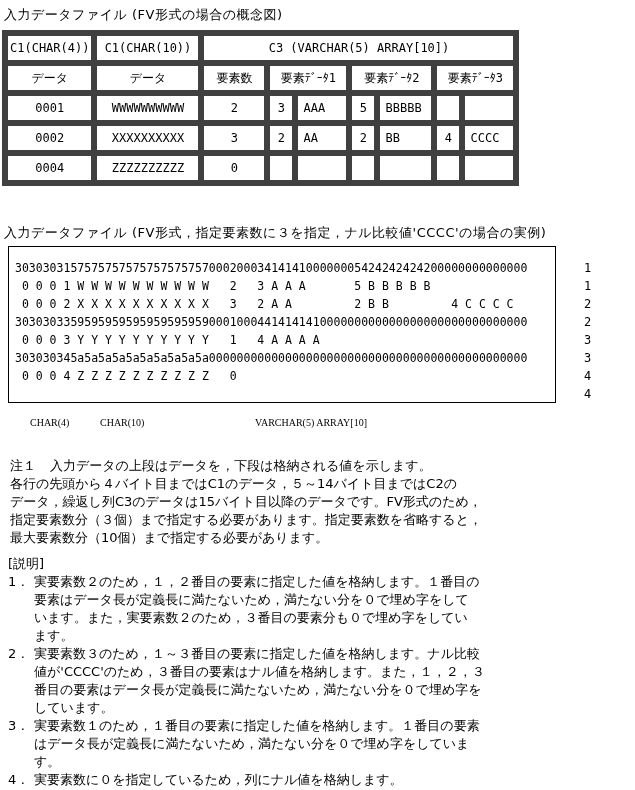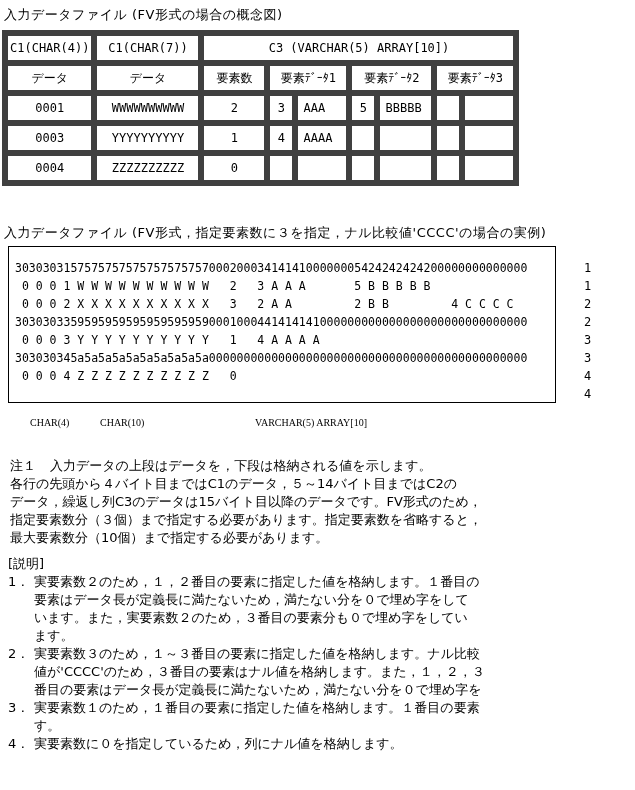--- a/index.html
+++ b/index.html
@@ -56,21 +56,21 @@
     <col style="width:28px">
       <col style="width:54px">
       <col style="width:28px">
     <col style="width:57px">
       <col style="width:28px">
       <col style="width:54px">
   </colgroup>
   <tbody>
       <tr>
     <td>C1(CHAR(4))</td>
-    <td>C1(CHAR(7))</td>
+    <td>C1(CHAR(10))</td>
     <td colspan="7">C3 (VARCHAR(5) ARRAY[10])</td>
   </tr>
   <tr>
     <td>データ</td>
     <td>データ</td>
     <td>要素数</td>
     <td colspan="2">要素ﾃﾞｰﾀ1</td>
     <td colspan="2">要素ﾃﾞｰﾀ2</td>
     <td colspan="2">要素ﾃﾞｰﾀ3</td>
   </tr>
@@ -79,29 +79,29 @@
     <td>WWWWWWWWWW</td>
     <td>2</td>
     <td>3</td>
     <td class="lft">AAA</td>
     <td>5</td>
     <td class="lft">BBBBB</td>
     <td></td>
     <td class="lft"></td>
   </tr>
   <tr>
-    <td>0003</td>
-    <td>YYYYYYYYYY</td>
-    <td>1</td>
+    <td>0002</td>
+    <td>XXXXXXXXXX</td>
+    <td>3</td>
+    <td>2</td>
+    <td class="lft">AA</td>
+    <td>2</td>
+    <td class="lft">BB</td>
     <td>4</td>
-    <td class="lft">AAAA</td>
-    <td></td>
-    <td class="lft"></td>
-    <td></td>
-    <td class="lft"></td>
+    <td class="lft">CCCC</td>
   </tr>
   <tr>
     <td>0004</td>
     <td>ZZZZZZZZZZ</td>
     <td>0</td>
     <td></td>
     <td class="lft"></td>
     <td></td>
     <td class="lft"></td>
     <td></td>
@@ -167,26 +167,28 @@
       <div>います。また，実要素数２のため，３番目の要素分も０で埋め字をしてい</div>
       <div>ます。</div>
     </div>
   </div>
   <div class="expl-item">
     <div class="expl-num">2．</div>
     <div class="expl-body">
       <div>実要素数３のため，１～３番目の要素に指定した値を格納します。ナル比較</div>
       <div>値が'CCCC'のため，３番目の要素はナル値を格納します。また，１，２，３</div>
       <div>番目の要素はデータ長が定義長に満たないため，満たない分を０で埋め字を</div>
+      <div>しています。</div>
     </div>
   </div>
   <div class="expl-item">
     <div class="expl-num">3．</div>
     <div class="expl-body">
       <div>実要素数１のため，１番目の要素に指定した値を格納します。１番目の要素</div>
+      <div>はデータ長が定義長に満たないため，満たない分を０で埋め字をしていま</div>
       <div>す。</div>
     </div>
   </div>
   <div class="expl-item">
     <div class="expl-num">4．</div>
     <div class="expl-body">
       <div>実要素数に０を指定しているため，列にナル値を格納します。</div>
     </div>
   </div>
 </div>

